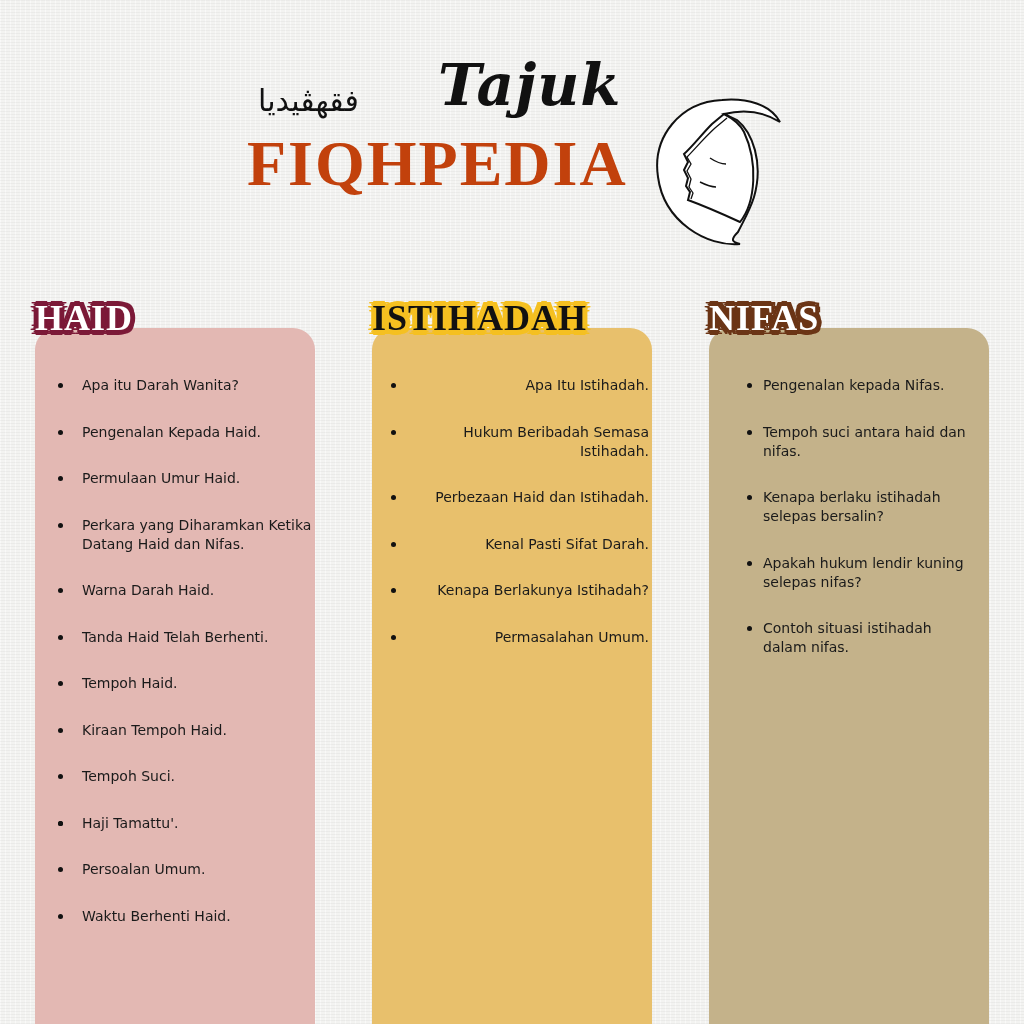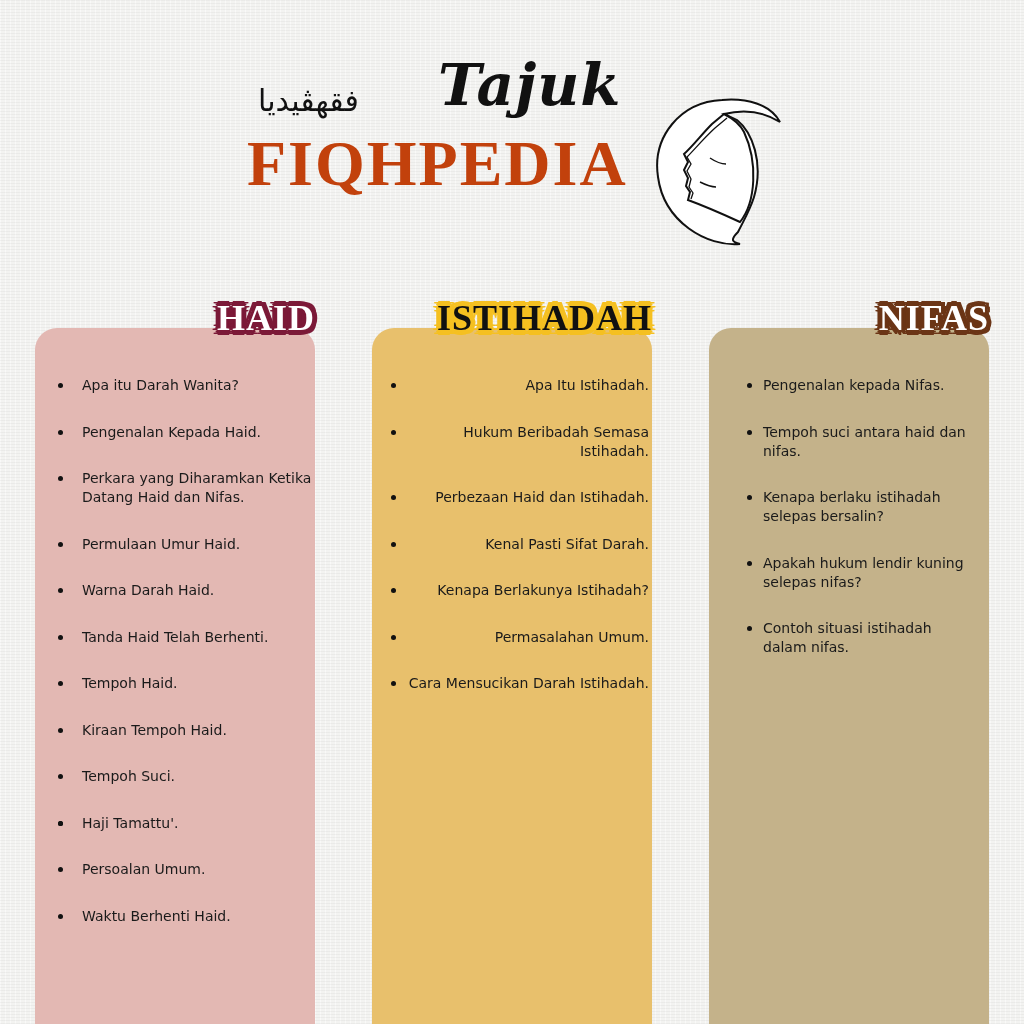--- a/index.html
+++ b/index.html
@@ -31,21 +31,21 @@
 
   .panel {
     position: absolute; top: 328px; width: 280px; height: 720px;
     border-radius: 22px 22px 0 0;
   }
   .panel-haid { left: 35px; background: #e3b8b3; }
   .panel-istihadah { left: 372px; background: #e8c06c; }
   .panel-nifas { left: 709px; background: #c4b28a; }
 
   .panel-title {
-    position: absolute; top: 300px; width: 280px; text-align: right;
+    position: absolute; top: 300px; width: 280px; text-align: left;
     font-family: "Liberation Serif", serif; font-weight: bold;
     font-size: 36px; line-height: 1; letter-spacing: 1px;
   }
   .title-haid {
     left: 35px; color: #fff;
     text-shadow: 0 0 2px #7c1a38, 2px 2px 0 #7c1a38, -2px -2px 0 #7c1a38, 2px -2px 0 #7c1a38, -2px 2px 0 #7c1a38,
                  3px 0 0 #7c1a38, -3px 0 0 #7c1a38, 0 3px 0 #7c1a38, 0 -3px 0 #7c1a38,
                  4px 4px 0 #7c1a38, -4px -4px 0 #7c1a38, 4px -4px 0 #7c1a38, -4px 4px 0 #7c1a38,
                  5px 0 0 #7c1a38, -5px 0 0 #7c1a38, 0 5px 0 #7c1a38, 0 -5px 0 #7c1a38;
   }
@@ -102,41 +102,40 @@
 <div class="panel panel-istihadah"></div>
 <div class="panel panel-nifas"></div>
 
 <div class="panel-title title-haid">HAID</div>
 <div class="panel-title title-istihadah">ISTIHADAH</div>
 <div class="panel-title title-nifas">NIFAS</div>
 
 <ul class="topics list-haid">
   <li><span class="bullet"></span><span>Apa itu Darah Wanita?</span></li>
   <li><span class="bullet"></span><span>Pengenalan Kepada Haid.</span></li>
+  <li><span class="bullet"></span><span>Permulaan Umur Haid.</span></li>
   <li><span class="bullet"></span><span>Perkara yang Diharamkan Ketika Datang Haid dan Nifas.</span></li>
-  <li><span class="bullet"></span><span>Permulaan Umur Haid.</span></li>
   <li><span class="bullet"></span><span>Warna Darah Haid.</span></li>
   <li><span class="bullet"></span><span>Tanda Haid Telah Berhenti.</span></li>
   <li><span class="bullet"></span><span>Tempoh Haid.</span></li>
   <li><span class="bullet"></span><span>Kiraan Tempoh Haid.</span></li>
   <li><span class="bullet"></span><span>Tempoh Suci.</span></li>
   <li><span class="bullet"></span></li>
   <li><span class="bullet"></span><span>Haji Tamattu'.</span></li>
   <li><span class="bullet"></span><span>Persoalan Umum.</span></li>
   <li><span class="bullet"></span><span>Waktu Berhenti Haid.</span></li>
 </ul>
 
 <ul class="topics list-istihadah">
   <li><span class="bullet"></span><span>Apa Itu Istihadah.</span></li>
   <li><span class="bullet"></span><span>Hukum Beribadah Semasa Istihadah.</span></li>
   <li><span class="bullet"></span><span>Perbezaan Haid dan Istihadah.</span></li>
   <li><span class="bullet"></span><span>Kenal Pasti Sifat Darah.</span></li>
   <li><span class="bullet"></span><span>Kenapa Berlakunya Istihadah?</span></li>
   <li><span class="bullet"></span><span>Permasalahan Umum.</span></li>
-  <li><span class="bullet"></span><span>Cara Mensucikan Darah Istihadah.</span></li>
 </ul>
 
 <ul class="topics list-nifas">
   <li><span class="bullet"></span><span>Pengenalan kepada Nifas.</span></li>
   <li><span class="bullet"></span><span>Tempoh suci antara haid dan nifas.</span></li>
   <li><span class="bullet"></span><span>Kenapa berlaku istihadah selepas bersalin?</span></li>
   <li><span class="bullet"></span><span>Apakah hukum lendir kuning selepas nifas?</span></li>
   <li><span class="bullet"></span><span>Contoh situasi istihadah dalam nifas.</span></li>
 </ul>
 

